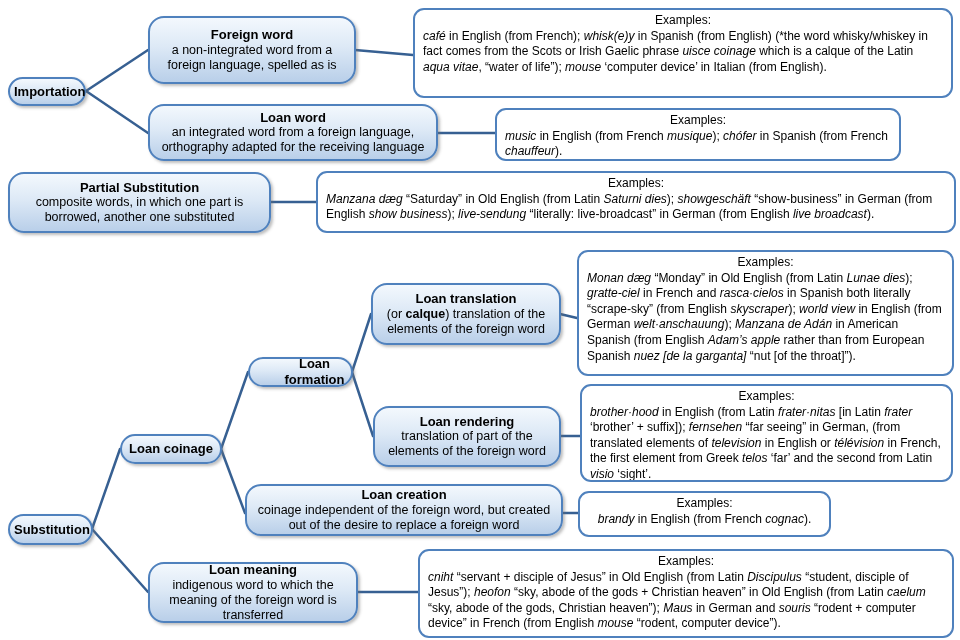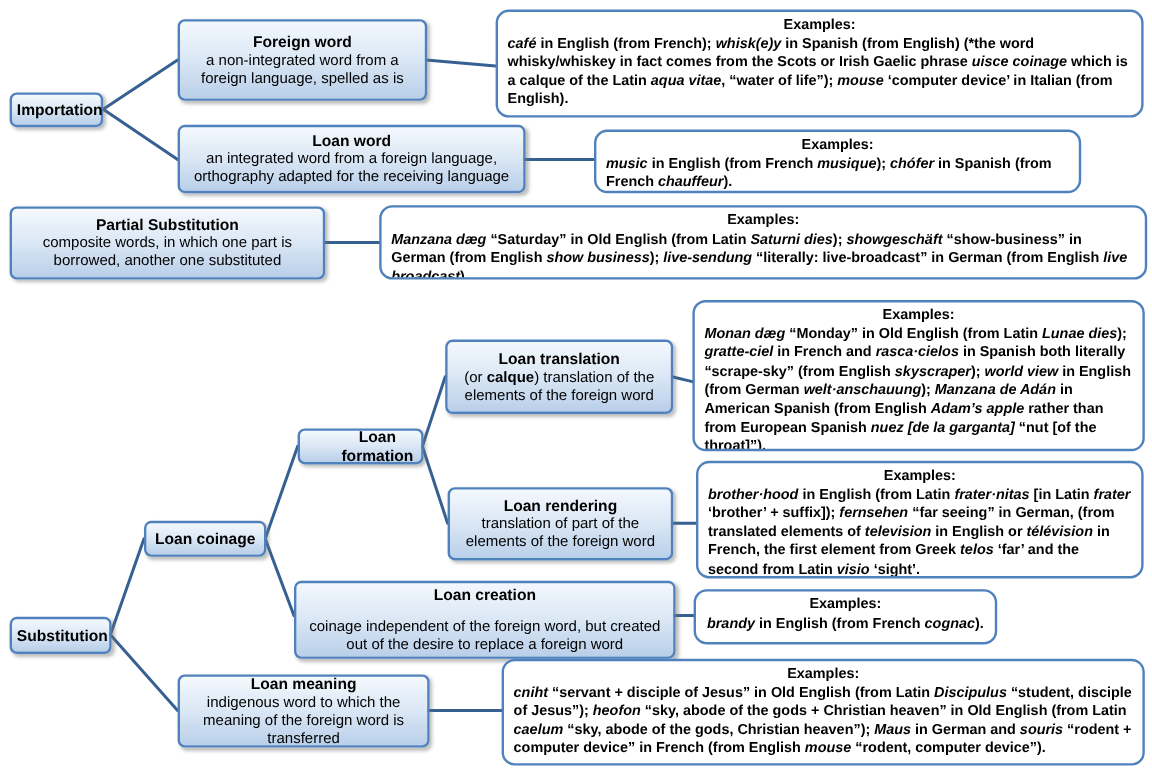--- a/index.html
+++ b/index.html
@@ -4,32 +4,32 @@
 <style>
   html,body{margin:0;padding:0;background:#fff;}
   .stage{
     position:relative;width:960px;height:640px;overflow:hidden;
     background:#fff;font-family:"Liberation Sans",sans-serif;color:#000;
   }
   svg.connectors{position:absolute;left:0;top:0;width:960px;height:640px;}
   svg.connectors line{stroke:var(--connector,#376092);stroke-width:2.5;stroke-linecap:round;}
   .node{
     position:absolute;box-sizing:border-box;
-    border:2px solid var(--accent,#4f81bd);border-radius:6px;
+    border:2px solid var(--accent,#4f81bd);border-radius:16px;
     background:linear-gradient(180deg,var(--node-top,#f3f8fd) 0%,#dde9f6 45%,var(--node-bottom,#b9cfe9) 100%);
     box-shadow:2px 2px 3px rgba(110,110,110,.45);
     display:flex;flex-direction:column;justify-content:center;
     text-align:center;padding:2px 4px;
   }
   .node-title{font-weight:bold;font-size:13px;line-height:1.2;}
   .node-desc{font-size:12.5px;line-height:1.2;}
   .examples{
     position:absolute;box-sizing:border-box;overflow:hidden;
     border:2.5px solid var(--accent,#4f81bd);border-radius:11px;
-    background:#fff;padding:3px 8px 3px;font-weight:bold;
+    background:#fff;padding:3px 8px 3px;
   }
   .ex-heading{text-align:center;font-size:12px;line-height:1.3;}
   .ex-body{font-size:12px;line-height:1.3;text-align:left;}
 </style>
 </head>
 <body>
 
 <div class="stage">
 
   <svg class="connectors" viewBox="0 0 960 640">
@@ -109,21 +109,21 @@
   <div class="node" style="left:373px;top:406px;width:188px;height:61px;">
     <div class="node-title">Loan rendering</div>
     <div class="node-desc">translation of part of the elements of the foreign word</div>
   </div>
 
   <div class="examples" style="left:580px;top:384px;width:373px;height:98px;">
     <div class="ex-heading">Examples:</div>
     <div class="ex-body"><i>brother·hood</i> in English (from Latin <i>frater·nitas</i> [in Latin <i>frater</i> ‘brother’ + suffix]); <i>fernsehen</i> “far seeing” in German, (from translated elements of <i>television</i> in English or <i>télévision</i> in French, the first element from Greek <i>telos</i> ‘far’ and the second from Latin <i>visio</i> ‘sight’.</div>
   </div>
 
-  <div class="node" style="left:245px;top:484px;width:318px;height:65px;justify-content:space-between;">
+  <div class="node" style="left:245px;top:484px;width:318px;height:52px;">
     <div class="node-title">Loan creation</div>
     <div class="node-desc">coinage independent of the foreign word, but created out of the desire to replace a foreign word</div>
   </div>
 
   <div class="examples" style="left:578px;top:491px;width:253px;height:46px;">
     <div class="ex-heading">Examples:</div>
     <div class="ex-body" style="text-align:center;"><i>brandy</i> in English (from French <i>cognac</i>).</div>
   </div>
 
   <div class="node" style="left:148px;top:562px;width:210px;height:61px;">

